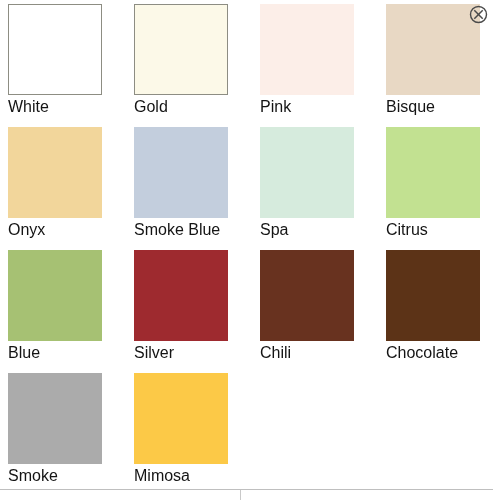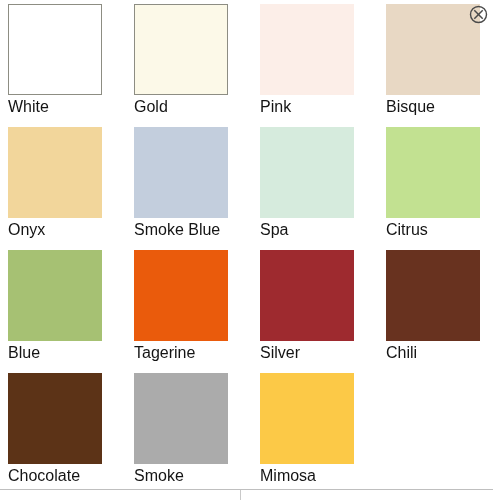--- a/index.html
+++ b/index.html
@@ -140,24 +140,20 @@
       </div>
       <div class="swatch-cell">
         <div class="swatch-chip" style="background-color: rgb(194, 225, 145);"></div>
         <span class="swatch-label">Citrus</span>
       </div>
       <div class="swatch-cell">
         <div class="swatch-chip" style="background-color: rgb(166, 193, 115);"></div>
         <span class="swatch-label">Blue</span>
       </div>
       <div class="swatch-cell">
-        <div class="swatch-chip" style="background-color: rgb(234, 91, 12);"></div>
-        <span class="swatch-label">Tagerine</span>
-      </div>
-      <div class="swatch-cell">
         <div class="swatch-chip" style="background-color: rgb(158, 42, 47);"></div>
         <span class="swatch-label">Silver</span>
       </div>
       <div class="swatch-cell">
         <div class="swatch-chip" style="background-color: rgb(104, 50, 31);"></div>
         <span class="swatch-label">Chili</span>
       </div>
       <div class="swatch-cell">
         <div class="swatch-chip" style="background-color: rgb(92, 51, 23);"></div>
         <span class="swatch-label">Chocolate</span>

